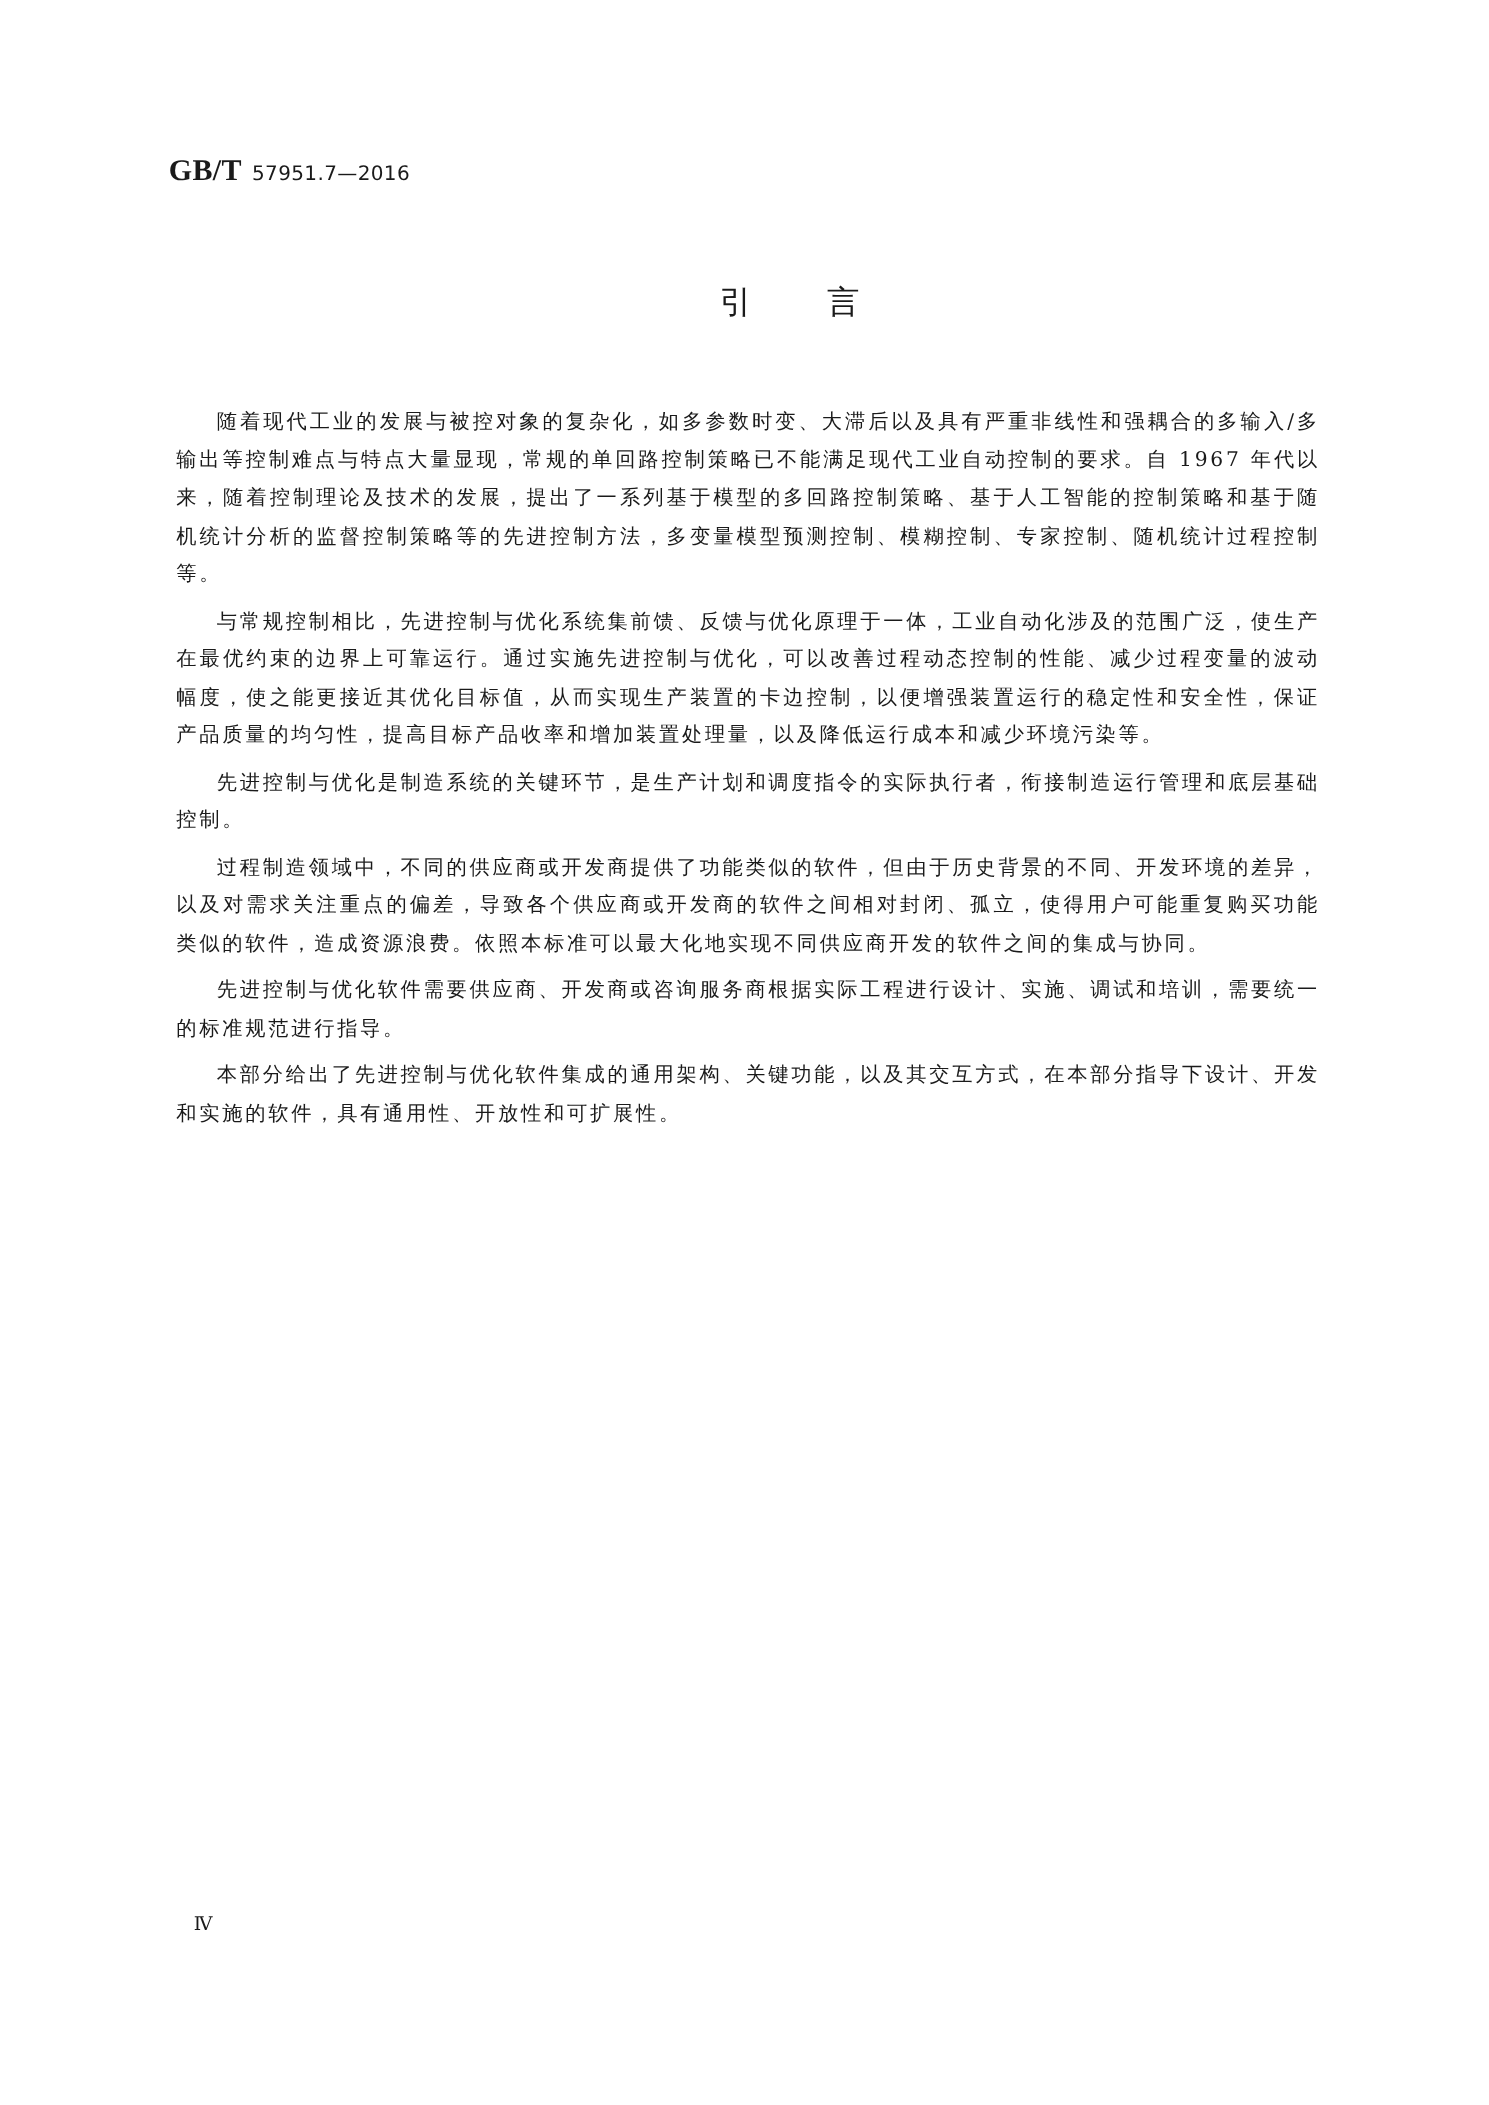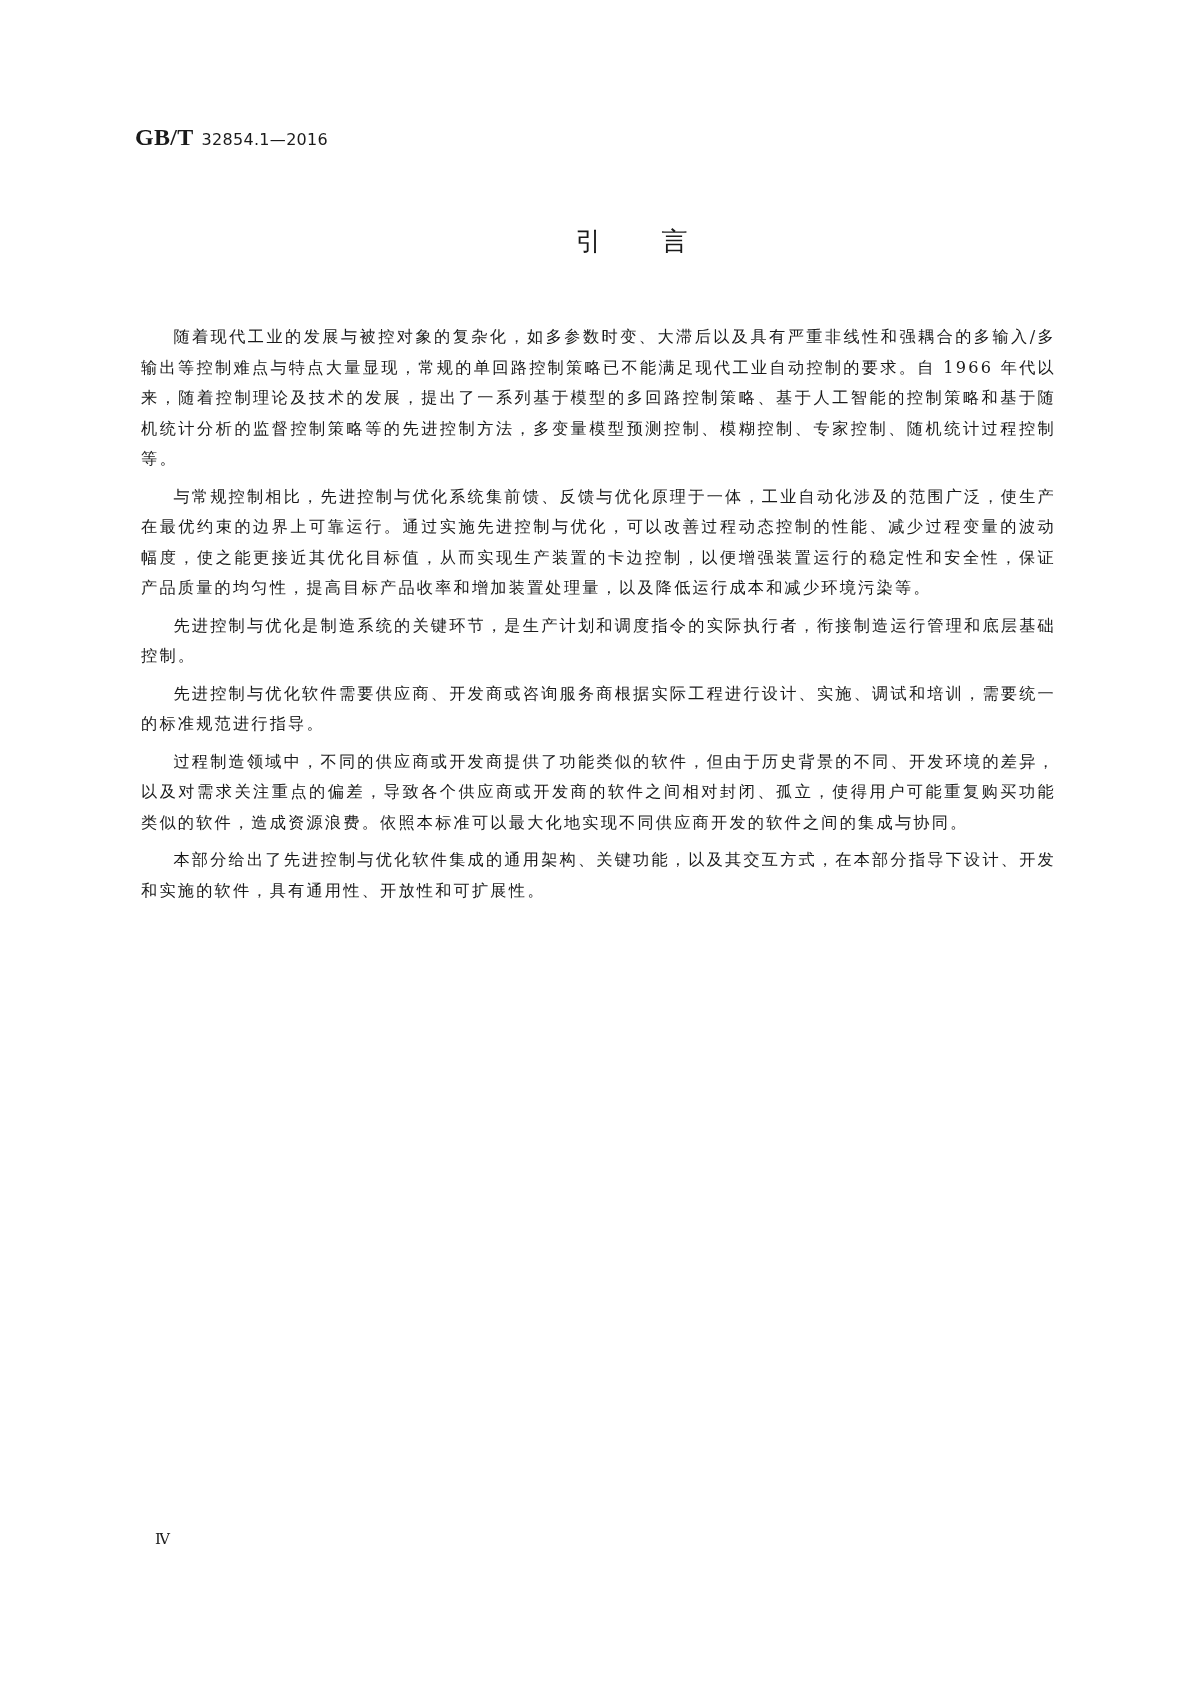--- a/index.html
+++ b/index.html
@@ -68,29 +68,29 @@
       left: 155px;
       top: 1530px;
       font-family: "Liberation Serif", "DejaVu Serif", serif;
       font-size: 15px;
     }
   </style>
 </head>
 <body>
 
 <div class="header-code">
-  <span class="gbt">GB/T</span><span class="num">32854.1—2016</span>
+  <span class="gbt">GB/T</span><span class="num">57951.7—2016</span>
 </div>
 
 <div class="title">
   <span>引</span><span>言</span>
 </div>
 
 <div class="content">
-  <p class="para">随着现代工业的发展与被控对象的复杂化，如多参数时变、大滞后以及具有严重非线性和强耦合的多输入/多输出等控制难点与特点大量显现，常规的单回路控制策略已不能满足现代工业自动控制的要求。自 1966 年代以来，随着控制理论及技术的发展，提出了一系列基于模型的多回路控制策略、基于人工智能的控制策略和基于随机统计分析的监督控制策略等的先进控制方法，多变量模型预测控制、模糊控制、专家控制、随机统计过程控制等。</p>
+  <p class="para">随着现代工业的发展与被控对象的复杂化，如多参数时变、大滞后以及具有严重非线性和强耦合的多输入/多输出等控制难点与特点大量显现，常规的单回路控制策略已不能满足现代工业自动控制的要求。自 1967 年代以来，随着控制理论及技术的发展，提出了一系列基于模型的多回路控制策略、基于人工智能的控制策略和基于随机统计分析的监督控制策略等的先进控制方法，多变量模型预测控制、模糊控制、专家控制、随机统计过程控制等。</p>
   <p class="para">与常规控制相比，先进控制与优化系统集前馈、反馈与优化原理于一体，工业自动化涉及的范围广泛，使生产在最优约束的边界上可靠运行。通过实施先进控制与优化，可以改善过程动态控制的性能、减少过程变量的波动幅度，使之能更接近其优化目标值，从而实现生产装置的卡边控制，以便增强装置运行的稳定性和安全性，保证产品质量的均匀性，提高目标产品收率和增加装置处理量，以及降低运行成本和减少环境污染等。</p>
   <p class="para">先进控制与优化是制造系统的关键环节，是生产计划和调度指令的实际执行者，衔接制造运行管理和底层基础控制。</p>
+  <p class="para">过程制造领域中，不同的供应商或开发商提供了功能类似的软件，但由于历史背景的不同、开发环境的差异，以及对需求关注重点的偏差，导致各个供应商或开发商的软件之间相对封闭、孤立，使得用户可能重复购买功能类似的软件，造成资源浪费。依照本标准可以最大化地实现不同供应商开发的软件之间的集成与协同。</p>
   <p class="para">先进控制与优化软件需要供应商、开发商或咨询服务商根据实际工程进行设计、实施、调试和培训，需要统一的标准规范进行指导。</p>
-  <p class="para">过程制造领域中，不同的供应商或开发商提供了功能类似的软件，但由于历史背景的不同、开发环境的差异，以及对需求关注重点的偏差，导致各个供应商或开发商的软件之间相对封闭、孤立，使得用户可能重复购买功能类似的软件，造成资源浪费。依照本标准可以最大化地实现不同供应商开发的软件之间的集成与协同。</p>
   <p class="para">本部分给出了先进控制与优化软件集成的通用架构、关键功能，以及其交互方式，在本部分指导下设计、开发和实施的软件，具有通用性、开放性和可扩展性。</p>
 </div>
 
 <div class="page-number">Ⅳ</div>
 
 </body></html>

